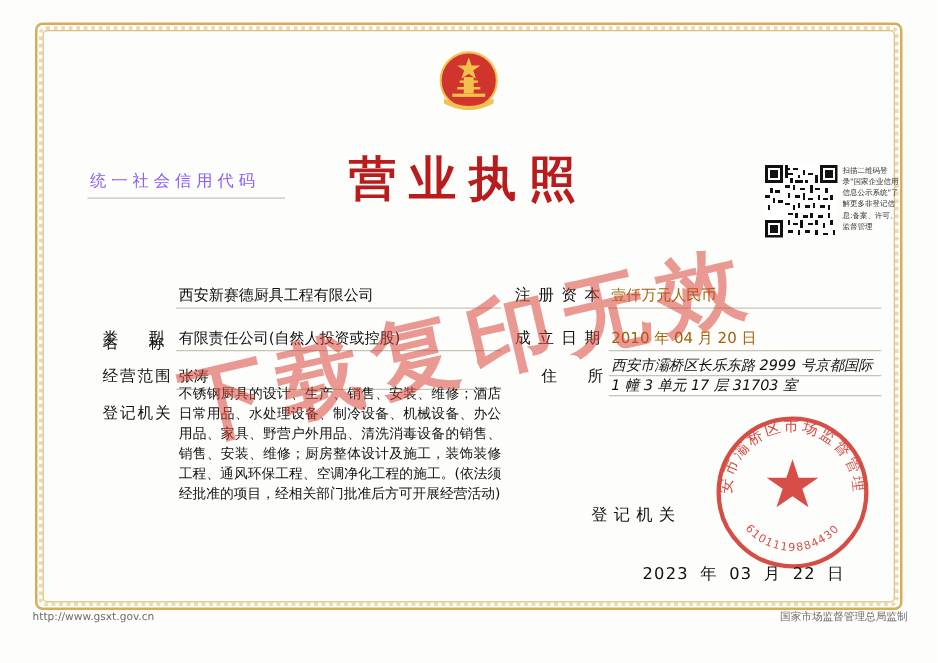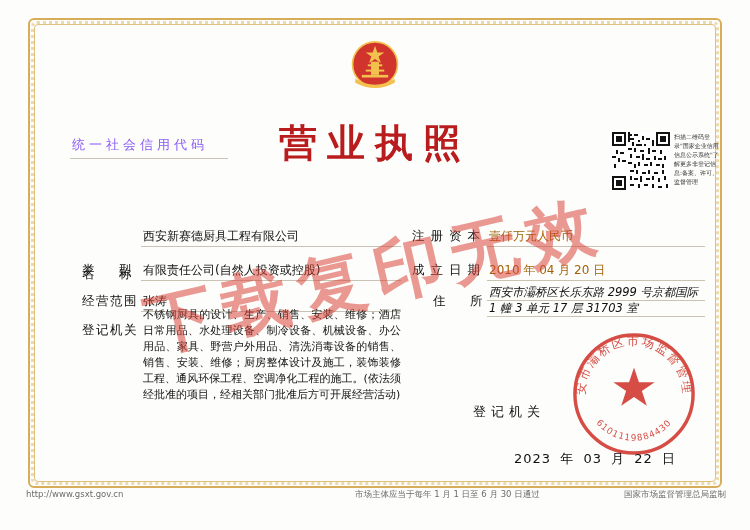--- a/index.html
+++ b/index.html
@@ -281,18 +281,17 @@
 
   <div class="watermark">下载复印无效</div>
 
 </div>
 
 <div class="footer">
   <div class="f-left">
     <div style="text-align:left;">http://www.gsxt.gov.cn</div>
   </div>
   <div class="f-center">
-    <div>市场主体应当于每年 1 月 1 日至 6 月 30 日通过</div>
   </div>
   <div class="f-right">
     <div>国家市场监督管理总局监制</div>
   </div>
 </div>
 
 </body></html>

